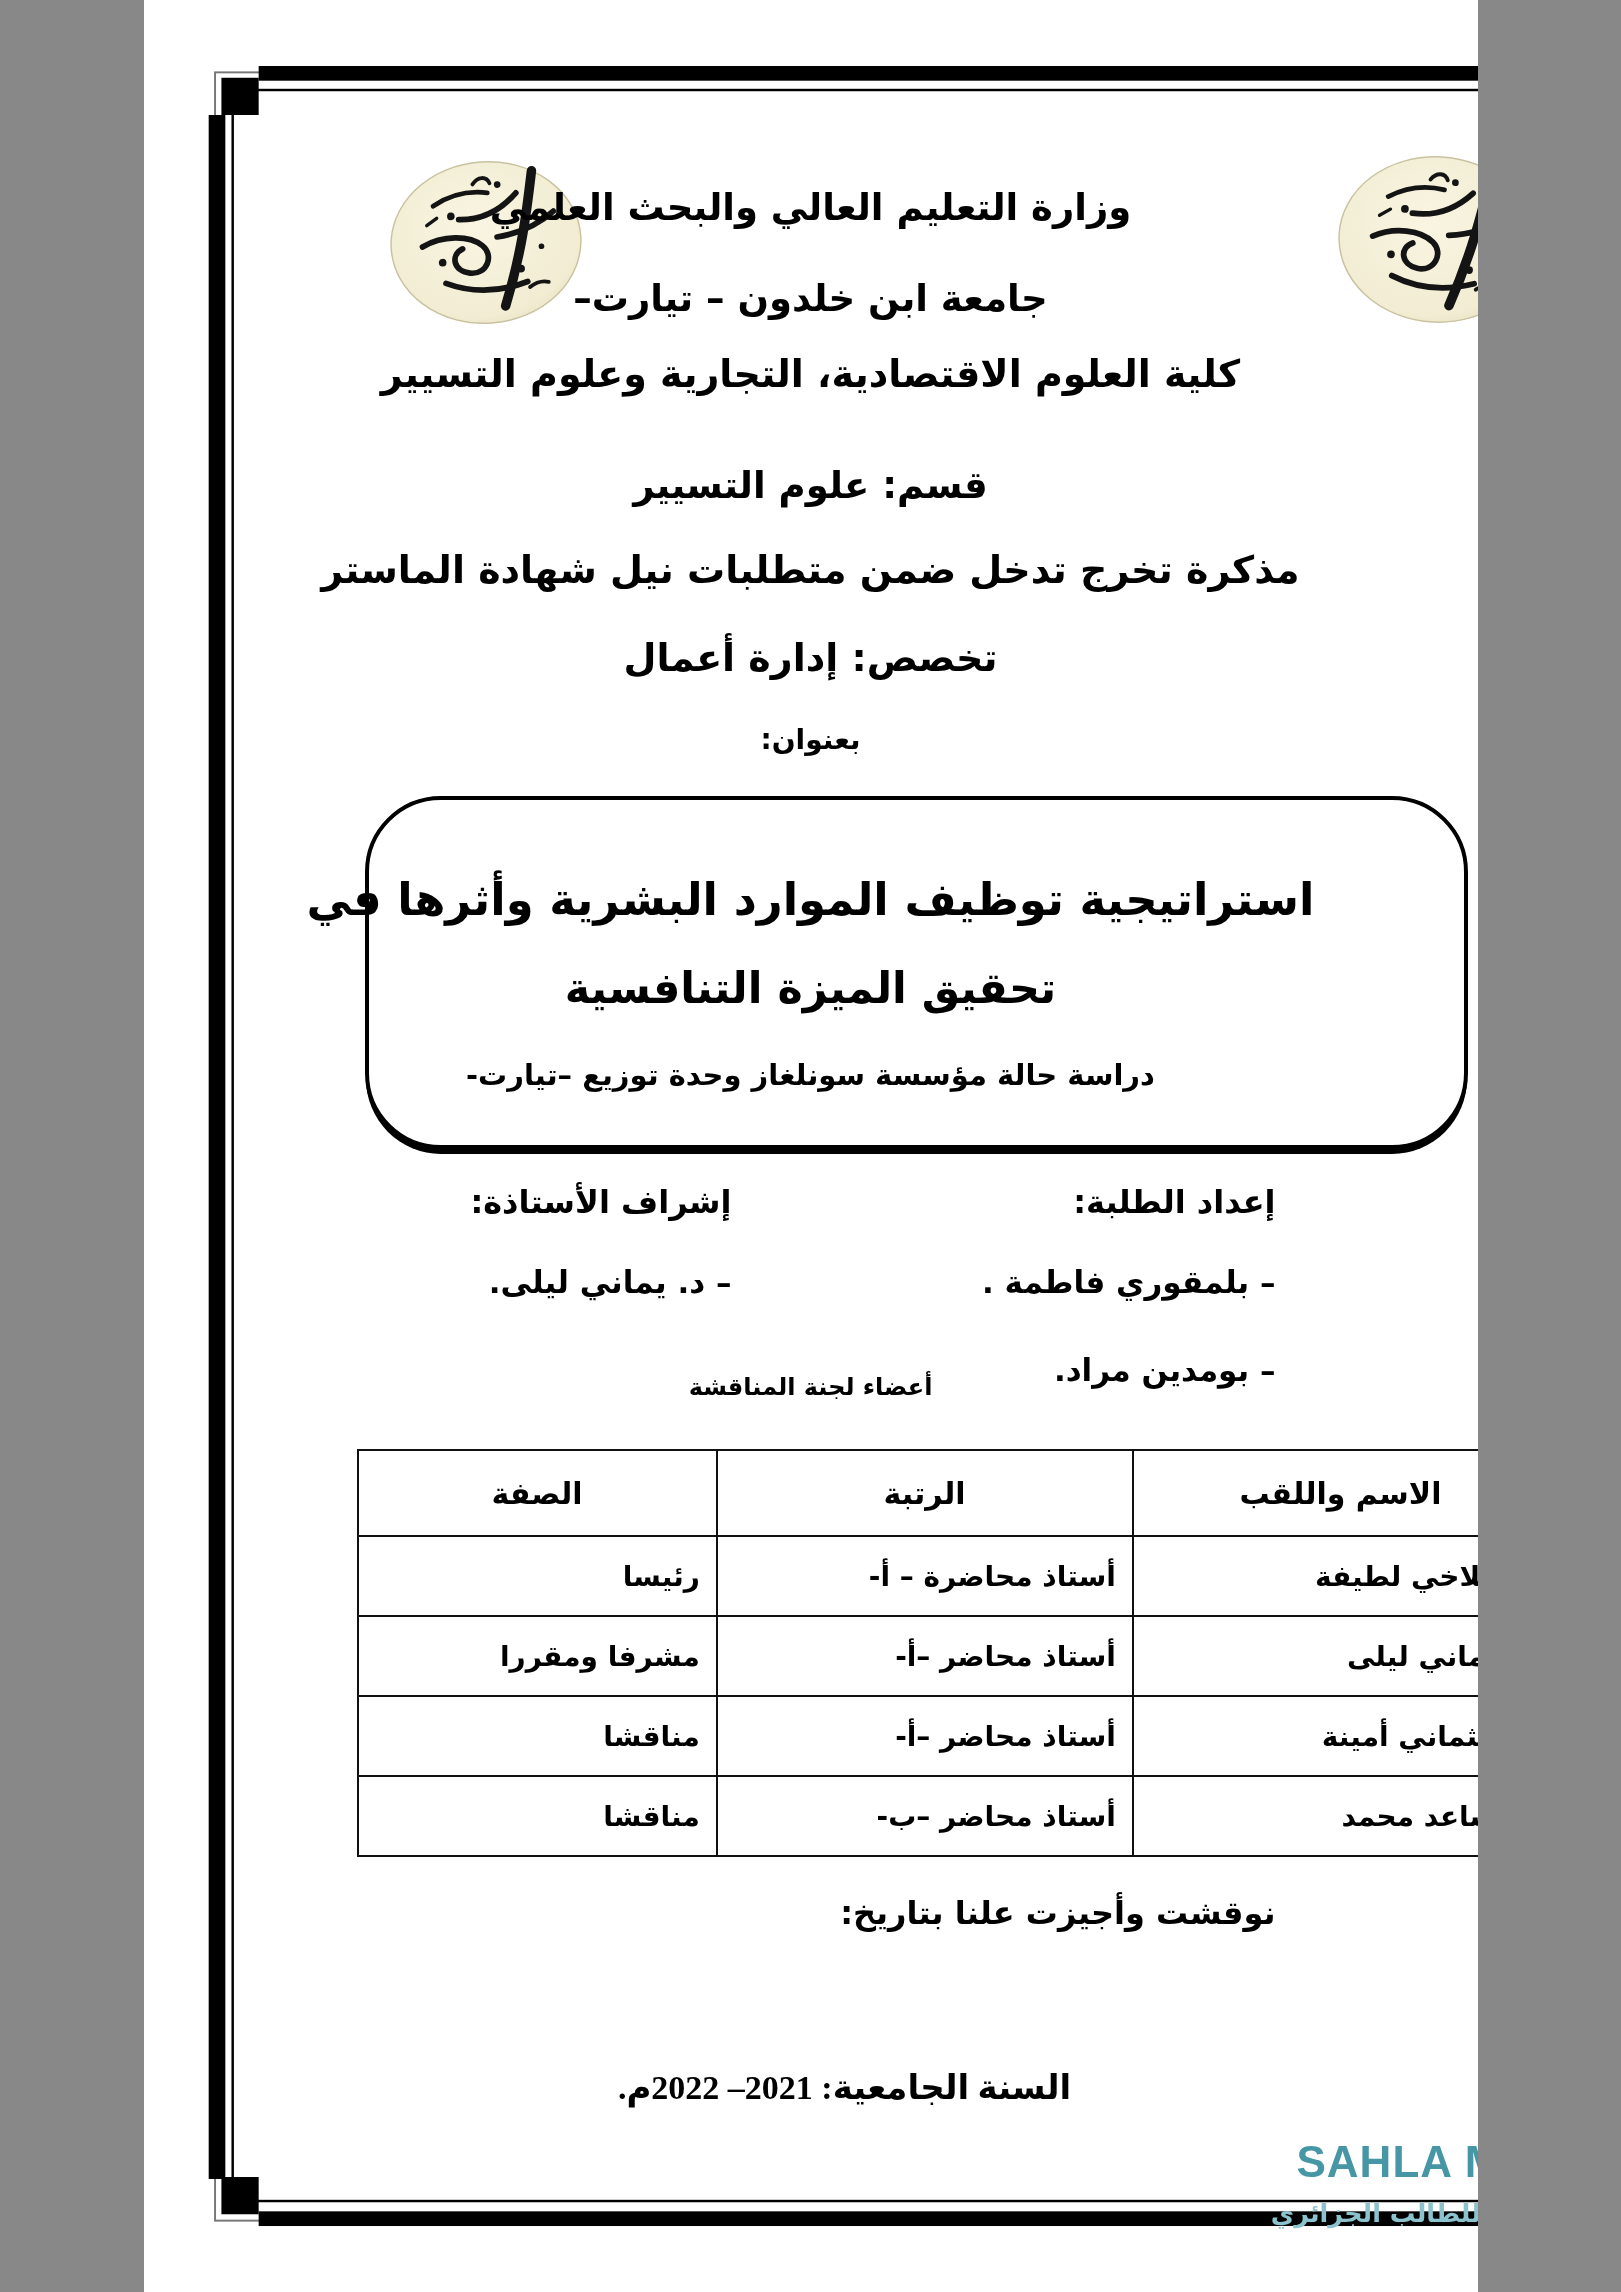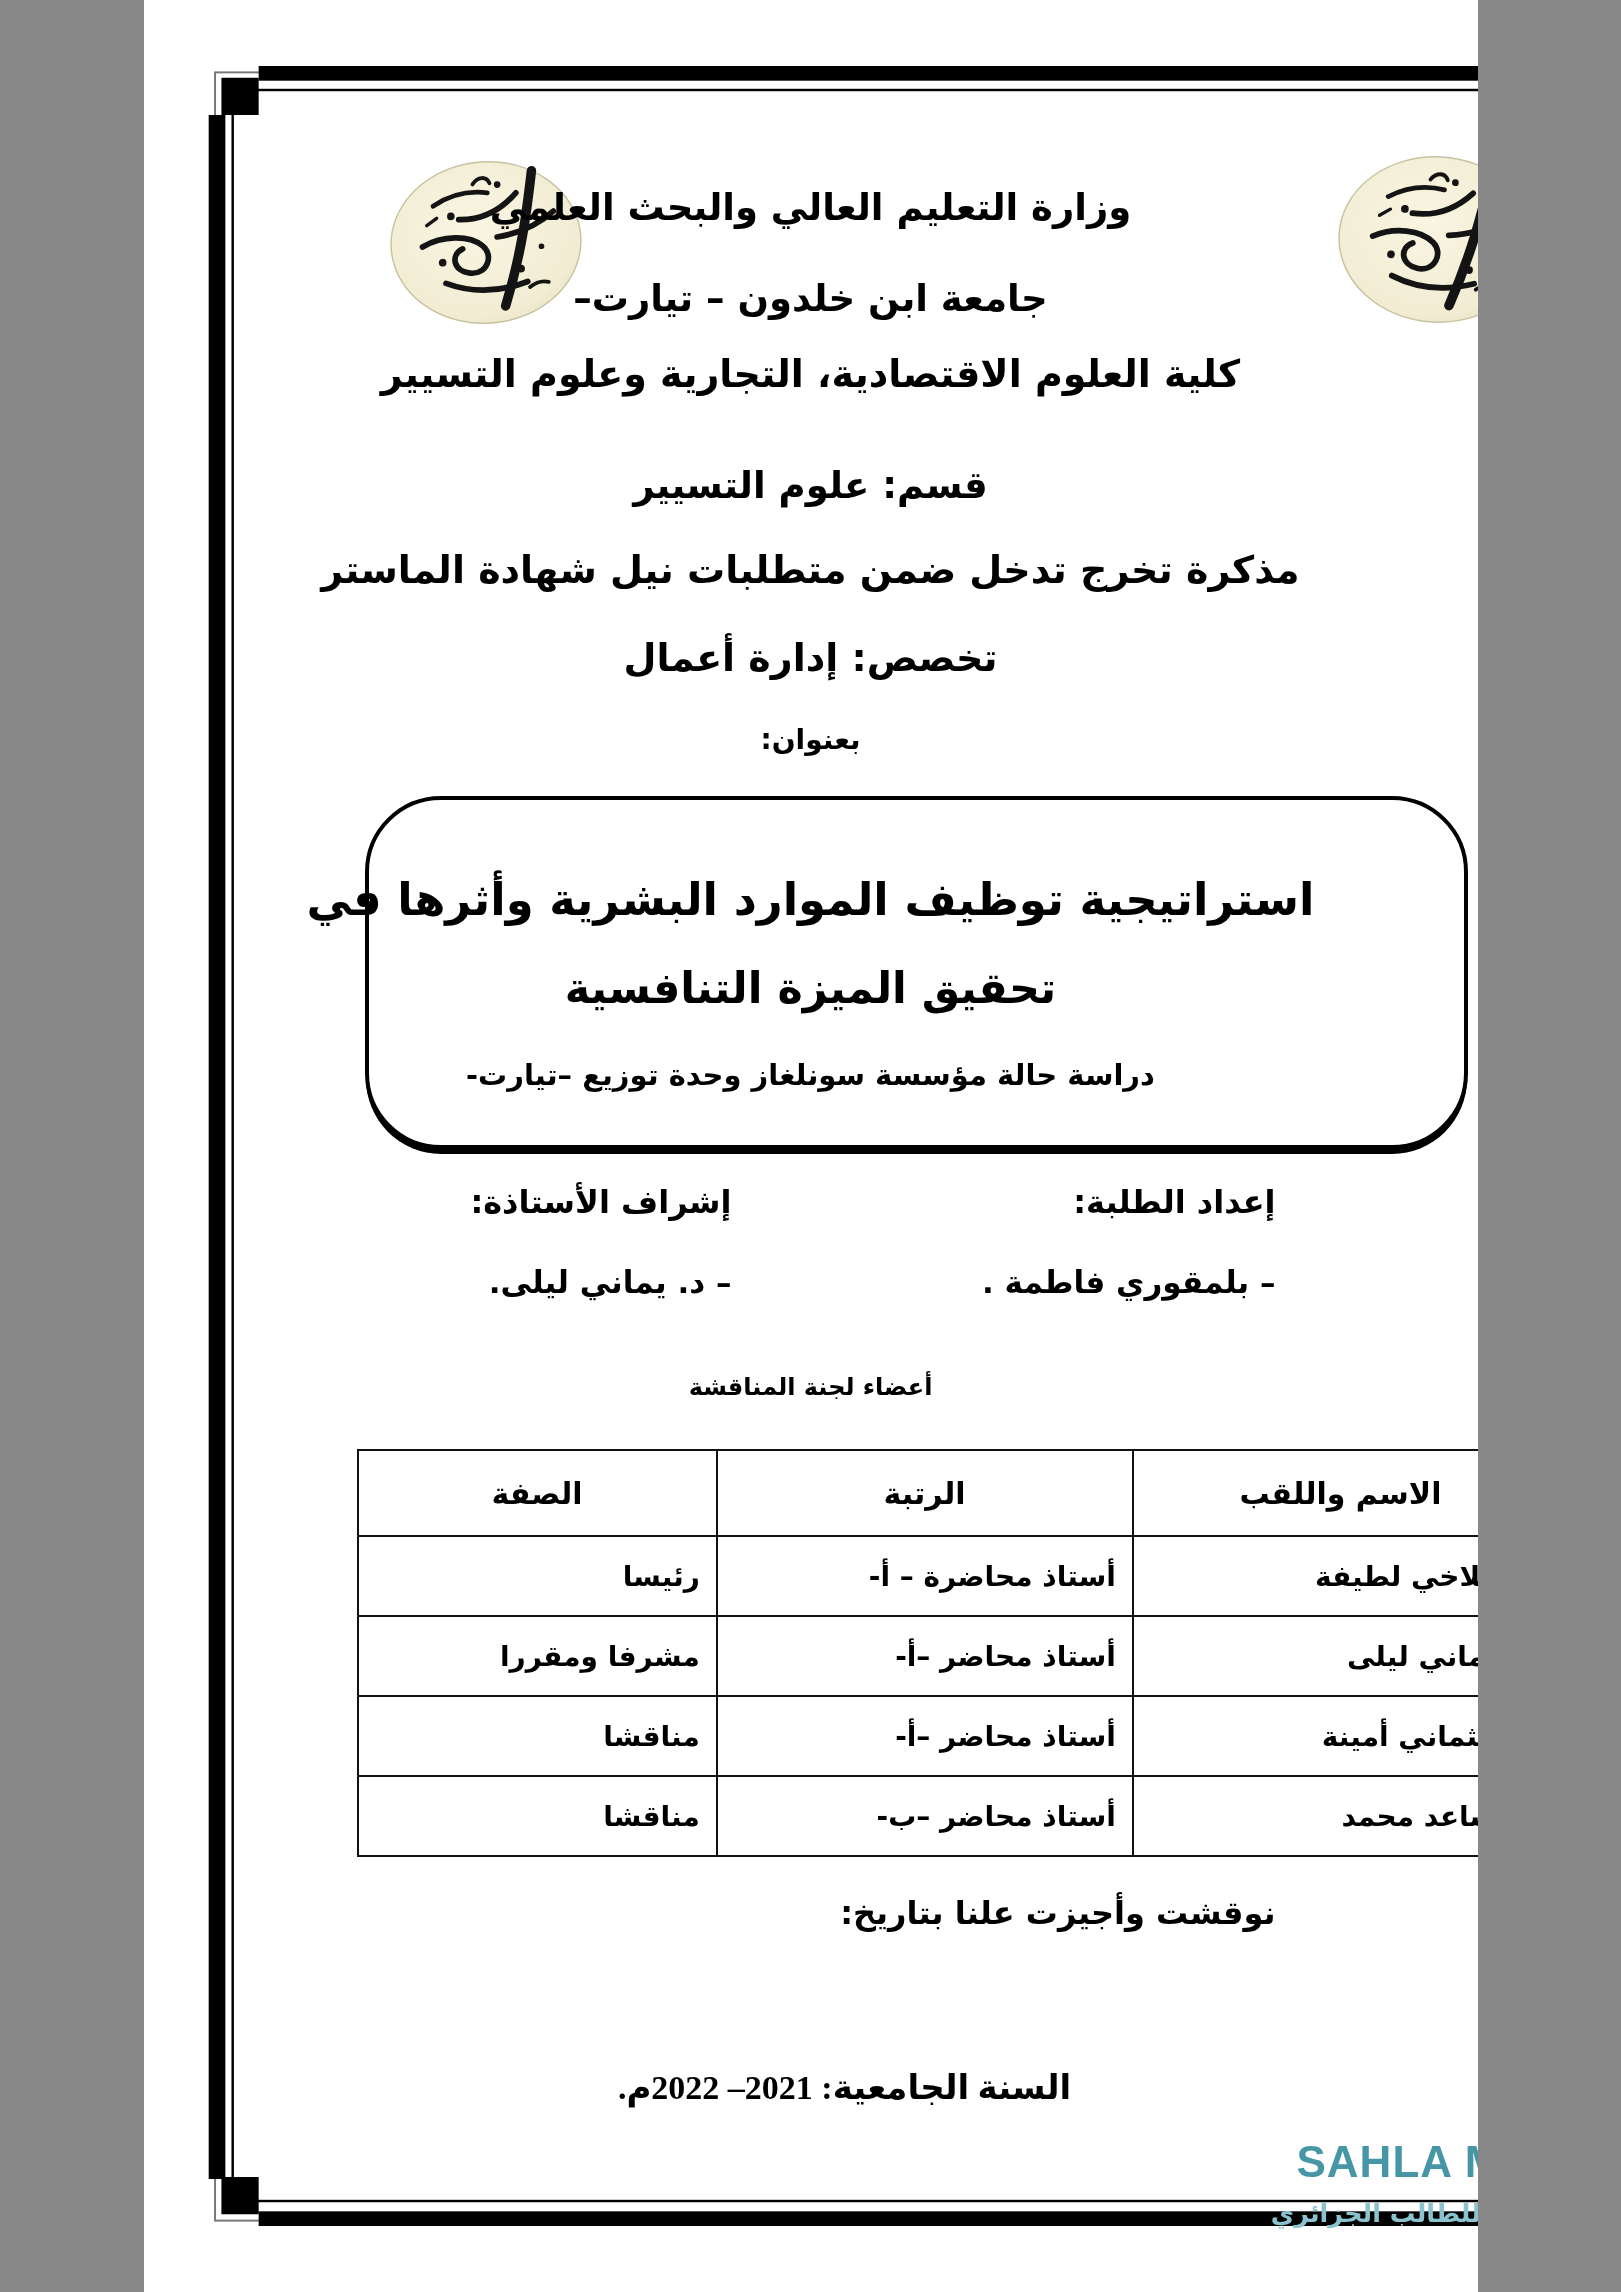--- a/index.html
+++ b/index.html
@@ -169,20 +169,21 @@
   <div class="abs cline l-titled">بعنوان:</div>
 
   <div class="abs title-box"></div>
   <div class="abs cline t1">استراتيجية توظيف الموارد البشرية وأثرها في</div>
   <div class="abs cline t2">تحقيق الميزة التنافسية</div>
   <div class="abs cline t3">دراسة حالة مؤسسة سونلغاز وحدة توزيع –تيارت-</div>
 
   <div class="abs col prepared-col">
     <div class="lbl">إعداد الطلبة:</div>
     <div class="item1">– بلمقوري فاطمة .</div>
+    <div class="item2">– بومدين مراد.</div>
   </div>
 
   <div class="abs col supervision-col">
     <div class="lbl">إشراف الأستاذة:</div>
     <div class="item1">– د. يماني ليلى.</div>
   </div>
 
   <div class="abs cline committee-title">أعضاء لجنة المناقشة</div>
 
   <table class="committee">

